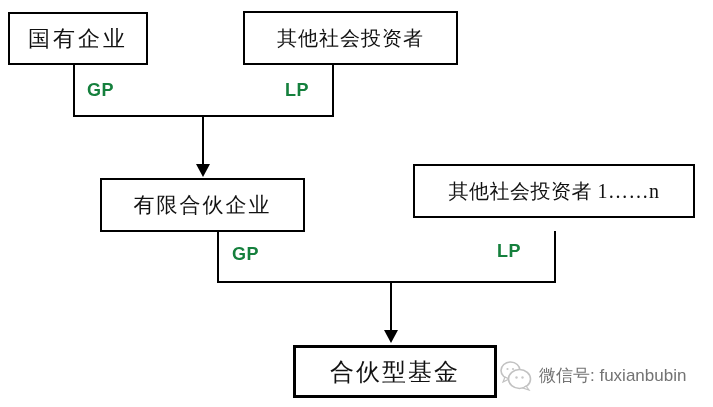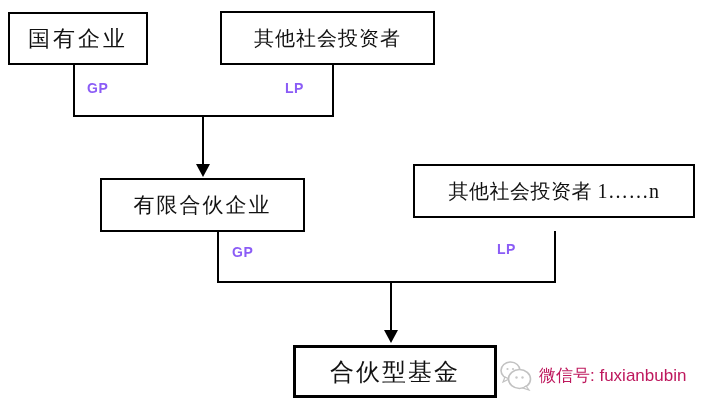--- a/index.html
+++ b/index.html
@@ -21,21 +21,21 @@
     box-sizing: border-box;
     border: 2px solid #000000;
     background: #ffffff;
     display: flex;
     align-items: center;
     justify-content: center;
     color: #111111;
     white-space: nowrap;
   }
   #n-soe        { left: 8px;   top: 12px;  width: 140px; height: 53px; font-size: 22px; letter-spacing: 3px; align-items: center; }
-  #n-other-top  { left: 220px; top: 11px;  width: 215px; height: 54px; font-size: 20px; letter-spacing: 1px; }
+  #n-other-top  { left: 243px; top: 11px;  width: 215px; height: 54px; font-size: 20px; letter-spacing: 1px; }
   #n-lp-ent     { left: 100px; top: 178px; width: 205px; height: 54px; font-size: 21px; letter-spacing: 2px; }
   #n-other-mid  { left: 413px; top: 164px; width: 282px; height: 54px; font-size: 20px; letter-spacing: 0.5px; }
   #n-fund       { left: 293px; top: 345px; width: 204px; height: 53px; font-size: 24px; letter-spacing: 2px; border-width: 3px; }
 
   
   .cline {
     position: absolute;
     background: #000000;
   }
   #l-v1 { left: 73px;  top: 64px;  width: 2px;   height: 53px; }
@@ -57,38 +57,38 @@
     border-top: 13px solid #000000;
   }
   #a1-head { left: 196px; top: 164px; }
   #a2-head { left: 384px; top: 330px; }
 
   
   .role {
     position: absolute;
     font-family: "Liberation Sans", "DejaVu Sans", sans-serif;
     font-weight: 700;
-    font-size: 14px;
-    color: #8b5cf6;
+    font-size: 18px;
+    color: #15803d;
     letter-spacing: 0.5px;
   }
   #gp-top { left: 87px;  top: 80px;  }
   #lp-top { left: 285px; top: 80px;  }
   #gp-mid { left: 232px; top: 244px; }
   #lp-mid { left: 497px; top: 241px; }
 
   
   .watermark {
     position: absolute;
     left: 499px;
     top: 360px;
     display: flex;
     align-items: center;
     gap: 7px;
-    color: #be185d;
+    color: #737373;
     font-family: "Liberation Sans", "DejaVu Sans", sans-serif;
     font-size: 17px;
     text-shadow: 1px 1px 0 #ffffff;
     white-space: nowrap;
   }
   .watermark svg { display: block; }
 </style>
 </head>
 <body>
 

